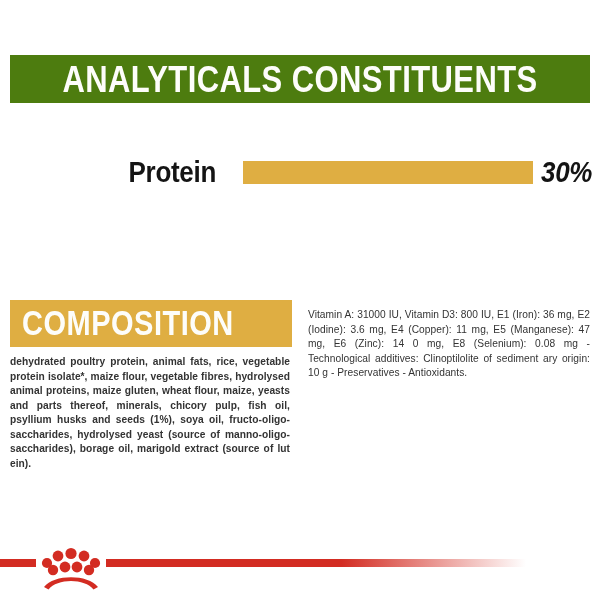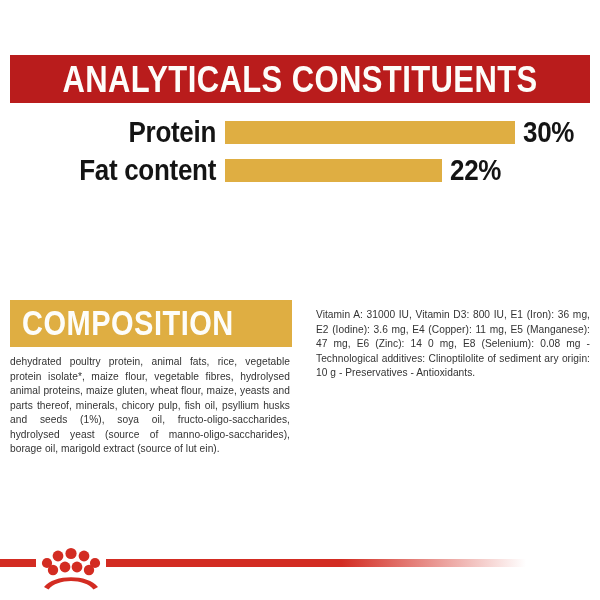--- a/index.html
+++ b/index.html
@@ -17,21 +17,21 @@
 
   
   .panel-analyticals {
     position: absolute;
     left: 0;
     top: 0;
     width: 600px;
   }
 
   .band {
-    background: #b91c1c;
+    background: #4d7c0f;
     display: flex;
     align-items: center;
   }
 
   .band-analyticals {
     position: absolute;
     left: 10px;
     top: 55px;
     width: 580px;
     height: 48px;
@@ -58,44 +58,46 @@
     left: 0;
     top: 113px;
     width: 600px;
   }
 
   .chart-row {
     position: relative;
     height: 38px;
     display: flex;
     align-items: center;
+    margin-top: 40px;
   }
 
   .chart-label {
     position: absolute;
     left: 0;
     width: 216px;
     text-align: right;
     font-family: "Liberation Sans", sans-serif;
     font-weight: bold;
     font-size: 26px;
     color: #141414;
     letter-spacing: -0.3px;
     transform: scaleY(1.12);
     transform-origin: right center;
     white-space: nowrap;
   }
 
   .chart-bar-zone {
     position: absolute;
-    left: 225px;
+    left: 243px;
     top: 0;
     height: 38px;
     display: flex;
     align-items: center;
+    font-style: italic;
   }
 
   .chart-bar {
     background: #dfae42;
     height: 23px;
   }
 
   .chart-value {
     font-family: "Liberation Sans", sans-serif;
     font-weight: bold;
@@ -107,21 +109,21 @@
     white-space: nowrap;
   }
 
   
   .columns {
     position: absolute;
     left: 10px;
     top: 300px;
     width: 580px;
     display: flex;
-    gap: 24px;
+    gap: 16px;
   }
 
   .column {
     width: 282px;
   }
 
   .band-section {
     width: 282px;
     height: 47px;
     background: #dfae42;
@@ -149,21 +151,21 @@
     margin-top: 8px;
     font-family: "Liberation Sans", sans-serif;
     font-size: 10.2px;
     line-height: 14.5px;
     color: #333333;
     text-align: justify;
     text-justify: inter-word;
     letter-spacing: 0.05px;
   }
 
-  .body-text.left-col { padding-right: 2px; }
+  .body-text.left-col { padding-right: 2px; font-weight: bold; }
 
   
   .footer {
     position: absolute;
     left: 0;
     top: 545px;
     width: 600px;
     height: 55px;
   }
 
@@ -205,27 +207,20 @@
   <div class="chart">
 
     <div class="chart-row">
       <span class="chart-label">Protein</span>
       <div class="chart-bar-zone">
         <div class="chart-bar" style="width:290px"></div>
         <span class="chart-value">30%</span>
       </div>
     </div>
 
-    <div class="chart-row">
-      <span class="chart-label">Fat content</span>
-      <div class="chart-bar-zone">
-        <div class="chart-bar" style="width:217px"></div>
-        <span class="chart-value">22%</span>
-      </div>
-    </div>
 
 
   </div>
 </div>
 
 <div class="columns">
 
   <div class="column">
     <div class="band-section">
       <span class="band-title">COMPOSITION</span>

